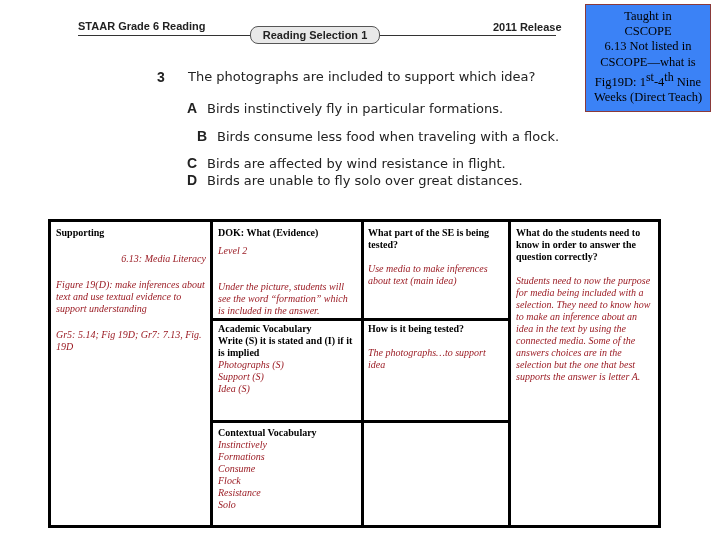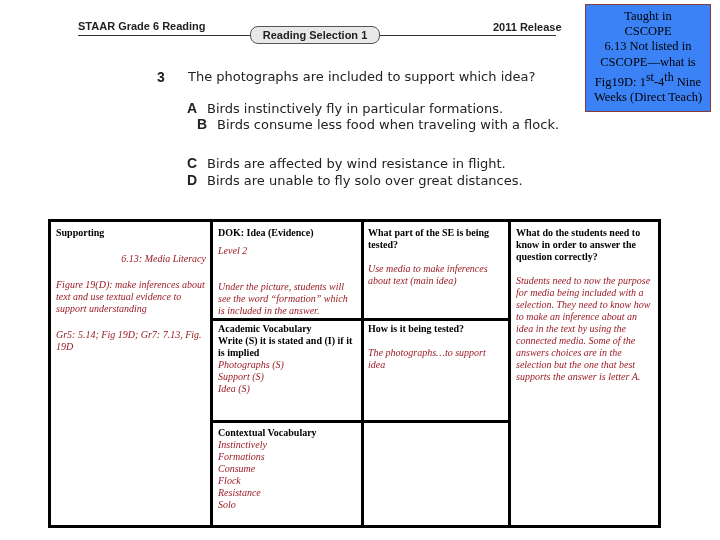--- a/index.html
+++ b/index.html
@@ -39,42 +39,42 @@
   <div>CSCOPE</div>
   <div>6.13 Not listed in</div>
   <div>CSCOPE—what is</div>
   <div><span>Fig19D: 1</span><sup>st</sup><span>-4</span><sup>th</sup><span> Nine</span></div>
   <div>Weeks (Direct Teach)</div>
 </div>
 
 <div class="abs qnum">3</div>
 <div class="abs qtext">The photographs are included to support which idea?</div>
 <div class="abs opt" style="top:100px;"><span class="letter">A</span><span>Birds instinctively fly in particular formations.</span></div>
-<div class="abs opt" style="top:116px;padding-left:10px;"><span class="letter">B</span><span>Birds consume less food when traveling with a flock.</span></div>
+<div class="abs opt" style="top:128px;padding-left:10px;"><span class="letter">B</span><span>Birds consume less food when traveling with a flock.</span></div>
 <div class="abs opt" style="top:155px;"><span class="letter">C</span><span>Birds are affected by wind resistance in flight.</span></div>
 <div class="abs opt" style="top:172px;"><span class="letter">D</span><span>Birds are unable to fly solo over great distances.</span></div>
 
 <div class="abs box" style="left:48px; top:219px; width:316px; height:309px;"></div>
 <div class="abs vline" style="left:210px; top:219px; height:309px;"></div>
 <div class="abs hline" style="left:210px; top:318px; width:154px;"></div>
 <div class="abs hline" style="left:210px; top:420px; width:154px;"></div>
 <div class="abs box" style="left:361px; top:219px; width:150px; height:204px;"></div>
 <div class="abs hline" style="left:361px; top:318px; width:150px;"></div>
 <div class="abs box" style="left:508px; top:219px; width:153px; height:309px;"></div>
 <div class="abs hline" style="left:361px; top:525px; width:150px;"></div>
 
 <div class="abs cell" style="left:56px; top:227px; width:150px;">
   <div class="head">Supporting</div>
   <div class="red" style="margin-top:14px;text-align:right;">6.13: Media Literacy</div>
   <div class="red" style="margin-top:14px;">Figure 19(D):  make inferences about text and use textual evidence to support understanding</div>
   <div class="red" style="margin-top:14px;">Gr5: 5.14; Fig 19D; Gr7: 7.13, Fig. 19D</div>
 </div>
 
 <div class="abs cell" style="left:218px; top:227px; width:138px;">
-  <div class="head">DOK: Idea (Evidence)</div>
+  <div class="head">DOK: What (Evidence)</div>
   <div class="red" style="margin-top:6px;">Level 2</div>
   <div class="red" style="margin-top:24px;">Under the picture, students will see the word “formation” which is included in the answer.</div>
 </div>
 <div class="abs cell" style="left:218px; top:323px; width:140px;">
   <div class="head">Academic Vocabulary</div>
   <div class="head">Write (S) it is  stated and (I) if it is implied</div>
   <div class="red">Photographs (S)</div>
   <div class="red">Support (S)</div>
   <div class="red">Idea (S)</div>
 </div>

